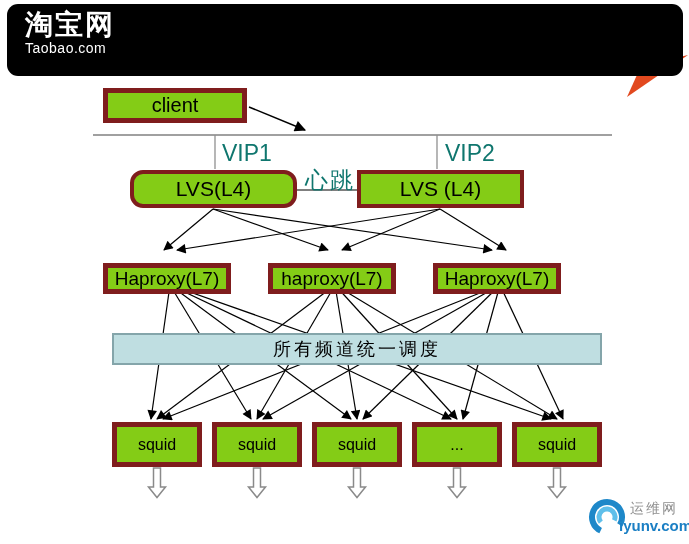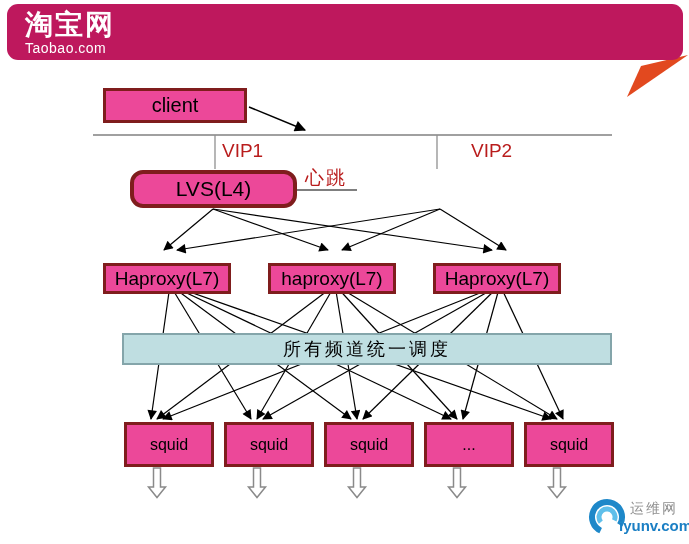--- a/index.html
+++ b/index.html
@@ -2,57 +2,57 @@
 <html><head>
 <meta charset="utf-8">
 <style>
   html,body{margin:0;padding:0;background:#fff;}
   .stage{
     position:relative;width:689px;height:544px;background:#fff;overflow:hidden;
     font-family:"Liberation Sans",sans-serif;color:#000;
   }
   
   .header{
-    position:absolute;left:7px;top:4px;width:676px;height:56px;
-    background:#be185d;border-radius:11px;z-index:5;
+    position:absolute;left:7px;top:4px;width:676px;height:72px;
+    background:#000000;border-radius:11px;z-index:5;
   }
   .header-tail{position:absolute;left:0;top:0;z-index:4;pointer-events:none;}
   .logo{position:absolute;left:18px;top:7px;line-height:1;color:#fff;}
   .logo-cn{font-size:28px;font-weight:bold;letter-spacing:2px;}
   .logo-en{font-size:14px;font-weight:normal;margin-top:2px;letter-spacing:0.5px;}
   .slide-title{
     position:absolute;left:200px;top:16px;width:470px;
     font-size:31px;font-weight:600;color:#fff;white-space:nowrap;
   }
   
   .connectors{position:absolute;left:0;top:0;z-index:1;}
   .box{
-    position:absolute;background:#ec4899;border:3px solid #7f1d1d;box-sizing:border-box;
+    position:absolute;background:#84cc16;border:5px solid #7f1d1d;box-sizing:border-box;
     display:flex;align-items:center;justify-content:center;z-index:3;
   }
   .client-box{left:103px;top:88px;width:144px;height:35px;font-size:20px;}
   .lvs-box{border-width:4px;font-size:21px;top:170px;width:167px;height:38px;}
   .lvs1{left:130px;border-radius:13px;} .lvs2{left:357px;}
   .hap-box{top:254px;width:128px;height:31px;font-size:19px;margin-top:9px;}
   .hap1{left:103px;} .hap2{left:268px;} .hap3{left:433px;}
-  .squid-box{top:422px;width:90px;height:45px;font-size:16px;margin-left:12px;}
+  .squid-box{top:422px;width:90px;height:45px;font-size:16px;}
   .sq1{left:112px;} .sq2{left:212px;} .sq3{left:312px;} .sq4{left:412px;} .sq5{left:512px;}
   .scheduler-bar{
-    position:absolute;left:122px;top:333px;width:490px;height:32px;box-sizing:border-box;
+    position:absolute;left:112px;top:333px;width:490px;height:32px;box-sizing:border-box;
     background:#BFDEE1;border:2px solid #84A5AA;z-index:2;
     display:flex;align-items:center;justify-content:center;
     font-family:"Liberation Serif","DejaVu Serif",serif;font-size:18px;letter-spacing:3px;
   }
   .origin-box{
     left:103px;top:498px;width:497px;height:35px;
     font-family:"Liberation Serif","DejaVu Serif",serif;font-size:21px;letter-spacing:4px;
   }
-  .float-label{position:absolute;z-index:3;font-size:19px;color:#b91c1c;}
+  .float-label{position:absolute;z-index:3;font-size:23px;color:#0f766e;}
   .vip1{left:222px;top:140px;}
-  .vip2{left:471px;top:140px;text-align:right;}
+  .vip2{left:445px;top:140px;text-align:right;}
   .heartbeat{
     left:305px;top:165px;
     font-family:Liberation Sans, sans-serif;letter-spacing:2px;
   }
   
   .watermark{position:absolute;left:586px;top:492px;width:103px;height:48px;z-index:6;}
   .wm-logo{position:absolute;left:0;top:0;}
   .wm-name{
     position:absolute;left:44px;top:8px;font-size:14px;color:#8e8e8e;
     letter-spacing:2px;white-space:nowrap;font-family:Liberation Mono, monospace;
@@ -129,20 +129,21 @@
     </g>
   </svg>
 
   <div class="box client-box">client</div>
 
   <div class="float-label vip1">VIP1</div>
   <div class="float-label vip2">VIP2</div>
   <div class="float-label heartbeat">心跳</div>
 
   <div class="box lvs-box lvs1">LVS(L4)</div>
+  <div class="box lvs-box lvs2">LVS (L4)</div>
 
   <div class="box hap-box hap1">Haproxy(L7)</div>
   <div class="box hap-box hap2">haproxy(L7)</div>
   <div class="box hap-box hap3">Haproxy(L7)</div>
 
   <div class="scheduler-bar">所有频道统一调度</div>
 
   <div class="box squid-box sq1">squid</div>
   <div class="box squid-box sq2">squid</div>
   <div class="box squid-box sq3">squid</div>

